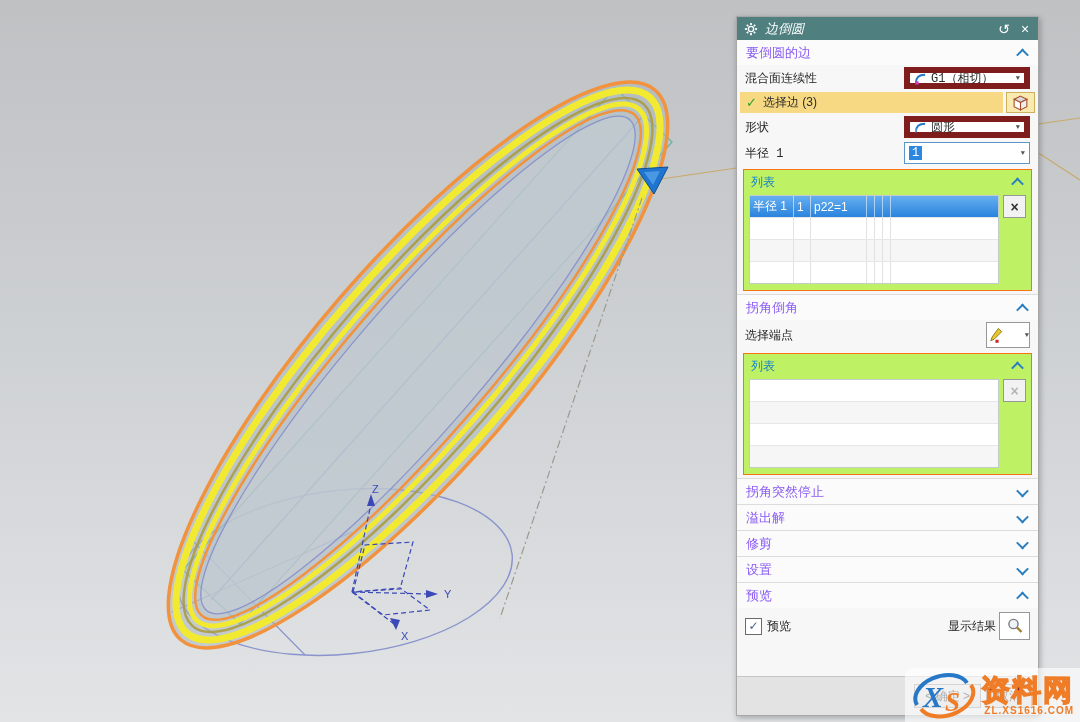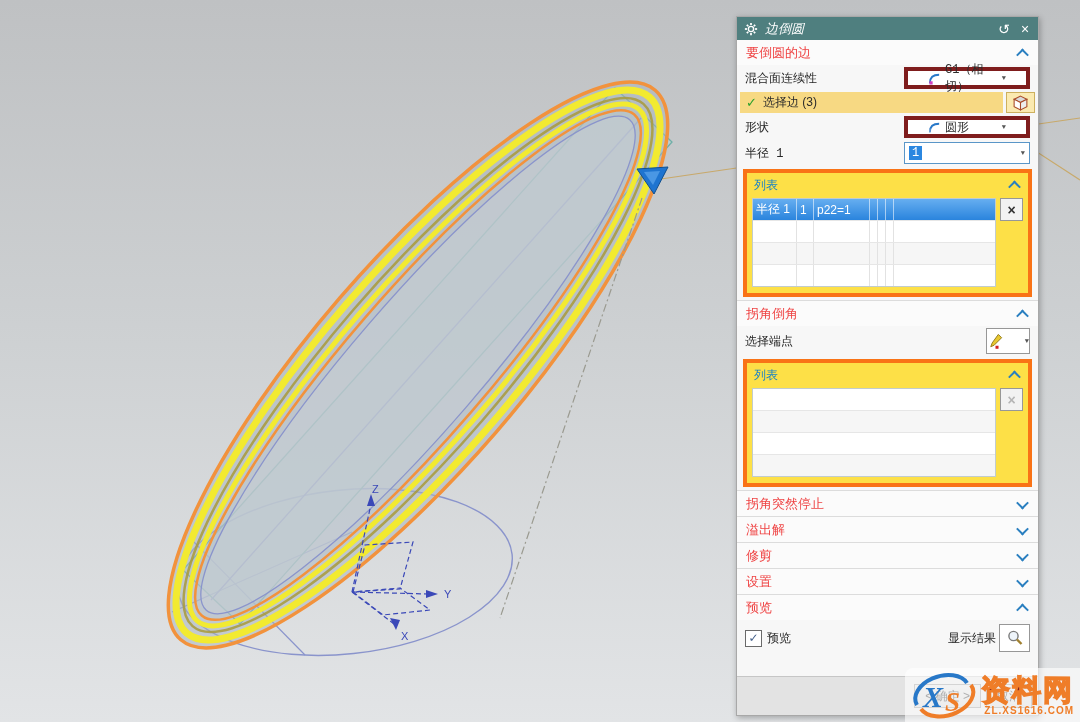--- a/index.html
+++ b/index.html
@@ -17,49 +17,49 @@
     background:#f7f7f7;border:1px solid #a8a8a8;box-shadow:1px 2px 6px rgba(0,0,0,.28);
     display:flex;flex-direction:column;font-size:12px;color:#2b2b2b;box-sizing:border-box;
   }
   .titlebar{height:23px;background:#4f7f7f;color:#fff;display:flex;align-items:center;
     padding:0 7px;gap:7px;flex:none;font-style:italic;}
   .titlebar .t{font-size:13px;flex:1;}
   .tb-btn{color:#fff;font-size:14px;line-height:14px;cursor:default;padding:0 2px;}
   .dlg-body{flex:1;display:flex;flex-direction:column;overflow:hidden;background:#f7f7f7;}
 
   .sec-hdr{display:flex;align-items:center;justify-content:space-between;
-    padding:4px 9px 3px 9px;color:#ef4444;font-size:13px;background:#fbfbfb;
+    padding:4px 9px 3px 9px;color:#8b5cf6;font-size:13px;background:#fbfbfb;
     border-top:1px solid #dcdcdc;flex:none;}
   .sec-hdr:first-child{border-top:none;}
   .chev-up,.chev-down{width:7px;height:7px;flex:none;margin-right:2px;}
   .chev-up{border-left:2px solid #2a7fc0;border-top:2px solid #2a7fc0;transform:rotate(45deg) translate(1px,1px);}
   .chev-down{border-right:2px solid #2a7fc0;border-bottom:2px solid #2a7fc0;transform:rotate(45deg) translate(-1px,-1px);}
 
   .row{display:flex;align-items:center;justify-content:space-between;padding:2px 8px;flex:none;font-family:Liberation Mono, monospace;}
   .lbl{font-size:12px;color:#262626;}
-  .dropdown{width:126px;height:22px;border:4px solid #7f1d1d;background:#fff;
-    display:flex;align-items:center;padding:0 20px;gap:4px;box-sizing:border-box;}
+  .dropdown{width:126px;height:22px;border:6px solid #7f1d1d;background:#fff;
+    display:flex;align-items:center;padding:0 4px;gap:4px;box-sizing:border-box;}
   .dd-arrow{margin-left:auto;font-size:7px;color:#555;}
   .icon{flex:none;display:inline-flex;}
 
   .selbar-row{display:flex;align-items:stretch;gap:3px;padding:1px 3px;flex:none;}
   .selbar{flex:1;background:#f7d983;display:flex;align-items:center;gap:6px;padding:2px 6px;}
   .selbar .ck{color:#2ca02c;font-weight:bold;font-size:13px;}
   .cube-btn{width:27px;background:#fbeab0;border:1px solid #cdb05e;display:flex;
     align-items:center;justify-content:center;flex:none;}
 
   .input-box{width:126px;height:22px;border:1px solid #5a96c8;background:#fff;
     display:flex;align-items:center;padding:0 4px;box-sizing:border-box;}
   .input-sel{background:#2b87e0;color:#fff;padding:0 3px;font-size:12px;}
   .unit{margin-left:auto;font-size:12px;color:#000000;padding-right:6px;margin-top:48px;}
 
   .add-btn{width:25px;height:22px;background:#cfe4f7;border:1px solid #6fa4d4;
     display:flex;align-items:center;justify-content:center;}
 
-  .group{margin:3px 6px;background:#fde047;border:4px solid #f97316;padding:1px 5px 6px 5px;flex:none;}
+  .group{margin:3px 6px;background:#bef264;border:1px solid #f97316;padding:1px 5px 6px 5px;flex:none;}
   .group-hdr{display:flex;align-items:center;justify-content:space-between;color:#1a82c8;
     font-size:12px;padding:3px 2px 4px 2px;}
   .tbl-wrap{display:flex;align-items:flex-start;gap:4px;}
   .tbl{flex:1;background:#fff;border:1px solid #c2cccc;}
   .trow{height:21px;display:flex;align-items:center;border-bottom:1px solid #e6e6e6;font-size:12px;}
   .trow:last-child{border-bottom:none;}
   .trow.alt{background:#f6f6f6;}
   .trow .c{height:100%;display:flex;align-items:center;padding:0 3px;
     border-right:1px solid #e2e2e2;box-sizing:border-box;}
   .c1{width:44px;flex:none;}.c2{width:17px;flex:none;}.c3{width:56px;flex:none;}

